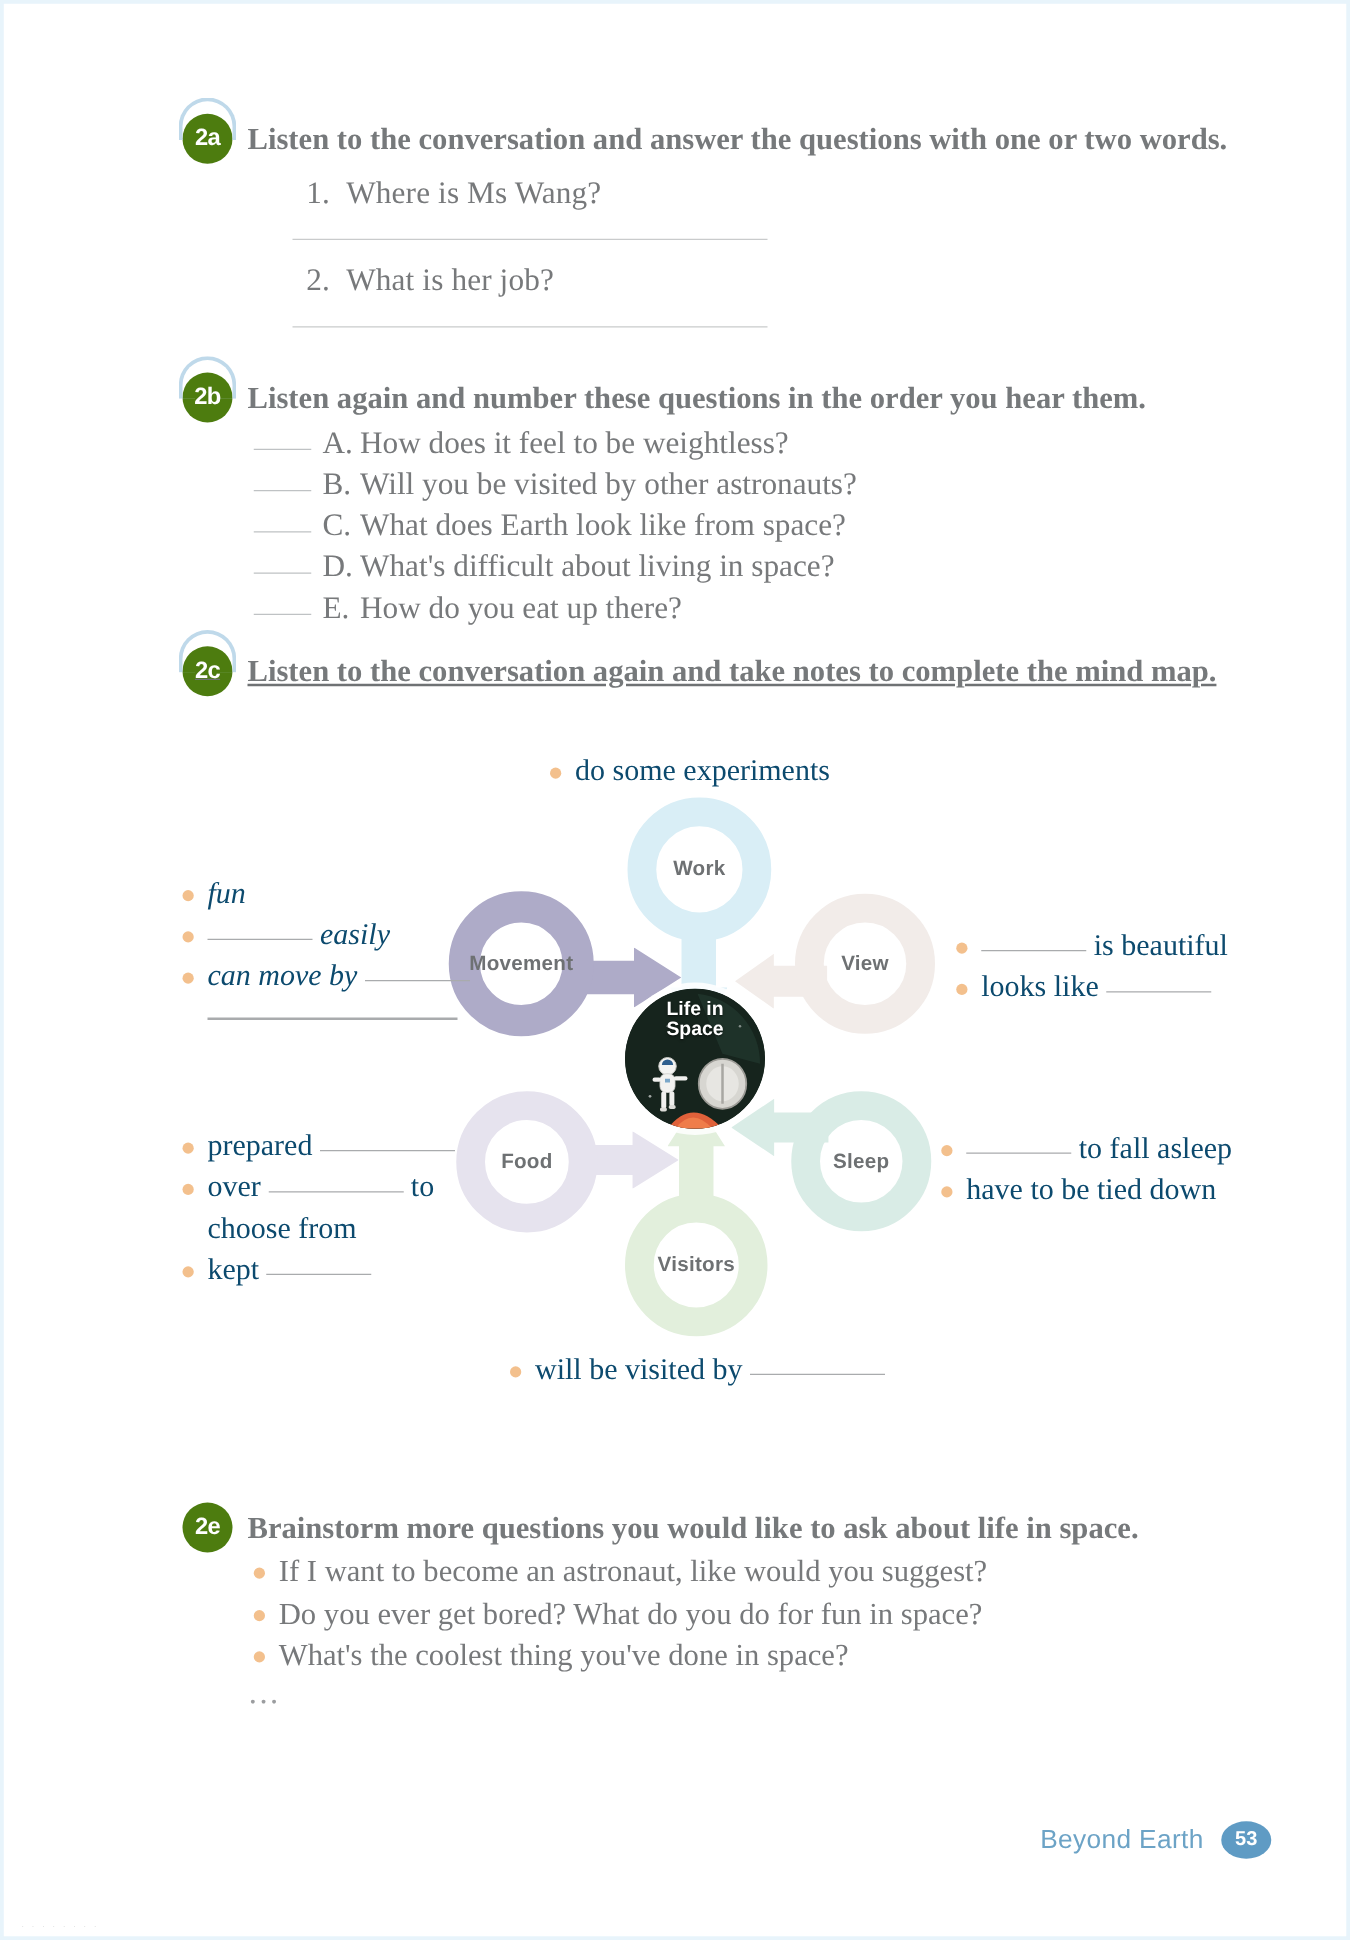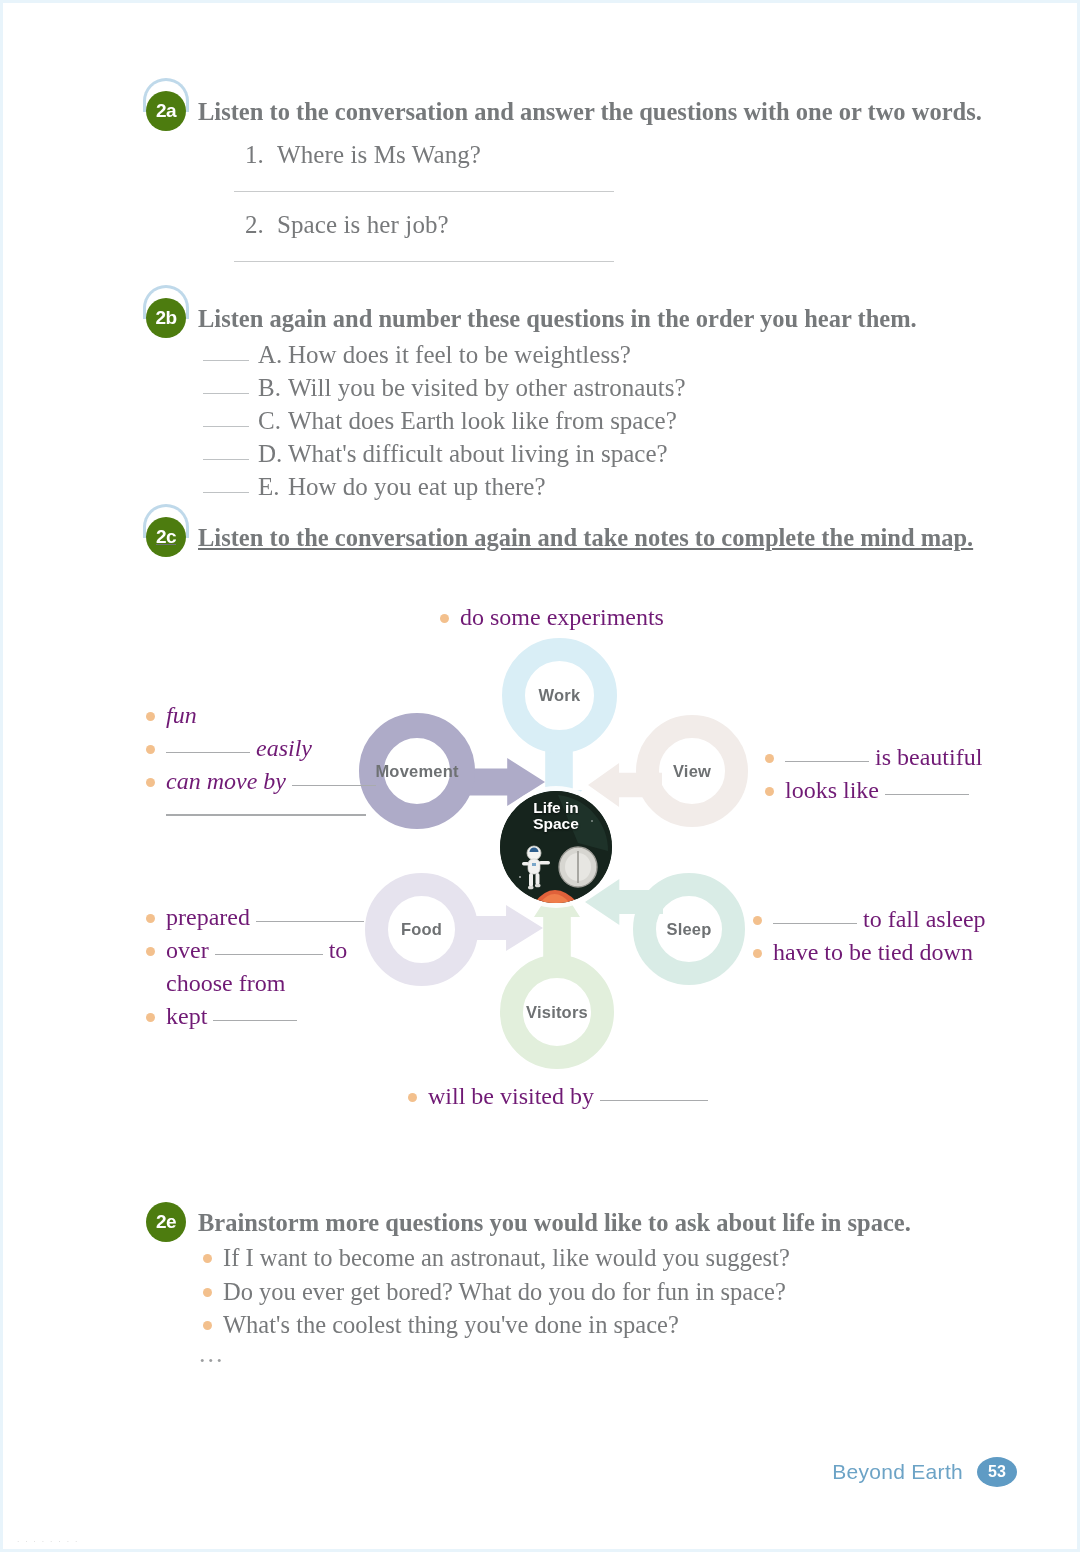--- a/index.html
+++ b/index.html
@@ -241,21 +241,21 @@
     line-height: 16px;
     color: #ffffff;
     text-shadow: 0 1px 2px rgba(0,0,0,0.6);
     z-index: 3;
   }
 
   
   .notes {
     position: absolute;
     font-size: 24px;
-    color: #701a75;
+    color: #0c4a6e;
     line-height: 33px;
   }
   .note {
     position: relative;
     padding-left: 20px;
     white-space: nowrap;
   }
   .note.cont { padding-left: 20px; }
   .note .dot {
     position: absolute;
@@ -364,21 +364,21 @@
     <div class="badge headphone">2a</div>
     <div class="instruction">Listen to the conversation and answer the questions with one or two words.</div>
   </div>
 
   <div class="qlist" style="top:138px;">
     <div class="qitem">
       <span class="qtext"><span class="qnum">1.</span><span>Where is Ms Wang?</span></span>
       <div class="answer-rule"></div>
     </div>
     <div class="qitem">
-      <span class="qtext"><span class="qnum">2.</span><span>Space is her job?</span></span>
+      <span class="qtext"><span class="qnum">2.</span><span>What is her job?</span></span>
       <div class="answer-rule"></div>
     </div>
   </div>
 
   <div class="task" style="left:143px; top:283px;margin-top:12px;">
     <div class="badge headphone">2b</div>
     <div class="instruction">Listen again and number these questions in the order you hear them.</div>
   </div>
 
   <div class="letterlist">

